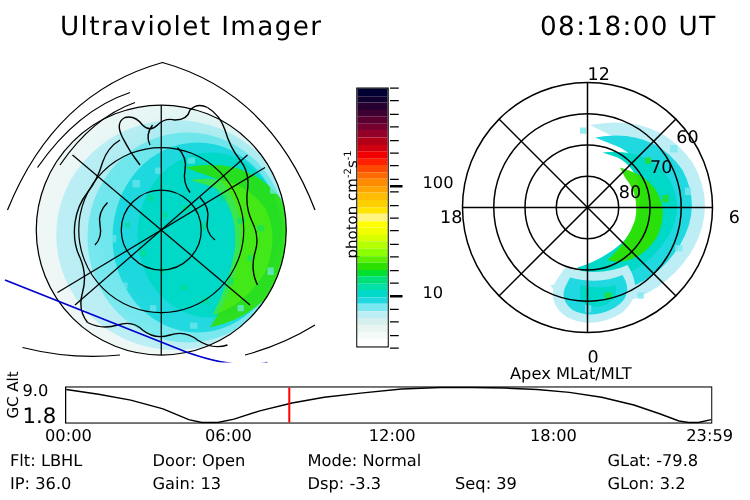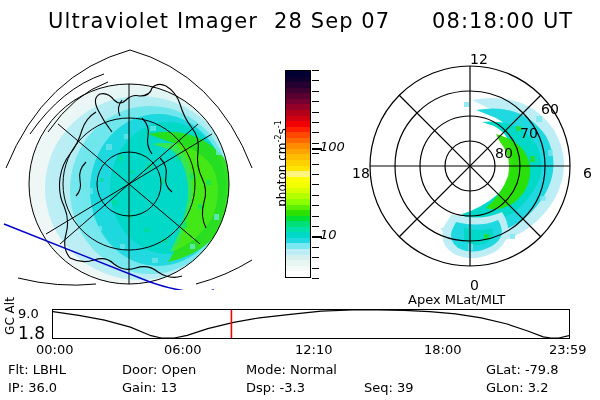--- a/index.html
+++ b/index.html
@@ -26,21 +26,21 @@
     position:absolute;left:-47px;top:96px;width:140px;
     transform:rotate(-90deg);transform-origin:center center;
     font-size:12px;text-align:center;white-space:nowrap;
   }
   #cb-axis-label sup{font-size:8px;}
   #cbar{position:absolute;left:27px;top:10px;width:26px;height:208px;
         border:1px solid #000;box-sizing:border-box;}
   #cbar .band{width:100%;}
   .cb-tick{position:absolute;left:54px;width:7px;height:1px;background:#000;}
   .cb-tick.major{width:10px;height:2px;}
-  .cb-lab{position:absolute;left:62px;font-size:13px;line-height:12px;white-space:nowrap;font-style:italic;}
+  .cb-lab{position:absolute;left:80px;font-size:13px;line-height:12px;white-space:nowrap;}
 
   
   #mlt-panel{left:340px;top:38px;width:260px;height:252px;}
 
   
   #orbit-block{left:0;top:292px;width:600px;height:68px;}
   #lbl-geo-latlon{position:absolute;left:68px;top:0px;font-size:13px;white-space:nowrap;}
   #lbl-apex-mlatmlt{position:absolute;left:408px;top:0px;font-size:13px;white-space:nowrap;}
   #gcalt-axis-label{
     position:absolute;left:-16px;top:17px;width:52px;
@@ -56,21 +56,20 @@
   #status{left:0;top:362px;width:489px;height:38px;font-size:13px;}
   #status .cell{position:absolute;white-space:nowrap;}
   .row0{top:0px;} .row1{top:18px;}
   .c0{left:8px;} .c1{left:122px;} .c2{left:246px;} .c3{left:364px;} .c4{left:486px;}
 </style>
 </head>
 <body>
 
 <div class="abs" id="header">
   <span class="h-item" id="title-text">Ultraviolet Imager</span>
-  <span class="h-item" id="date-text">28 Sep 07</span>
   <span class="h-item" id="time-text">08:18:00 UT</span>
 </div>
 
 <div class="abs" id="geo-panel">
   <svg id="geo-svg" width="258" height="252" viewBox="0 0 258 252">
     <defs>
       <clipPath id="globeClip">
           <circle cx="129" cy="146" r="100"></circle>
         </clipPath>
       <clipPath id="panelClip">
@@ -313,21 +312,21 @@
     <svg id="orbit-svg" width="518" height="30" viewBox="0 0 518 30">
       <rect x="0.5" y="0.5" width="517" height="29" fill="#ffffff" stroke="#000000" stroke-width="1"></rect>
       <polyline id="orbit-curve" fill="none" stroke="#000000" stroke-width="1.2" points="1.0,2.6 26.8,6.4 52.6,11.1 78.4,18.1 99.0,26.7 109.4,29.0 122.3,29.0 135.2,26.3 155.8,19.7 181.6,13.4 207.4,8.8 238.4,5.3 269.3,2.2 300.3,1.0 326.1,1.0 351.9,1.4 377.7,2.6 403.5,4.9 429.3,8.8 455.1,15.0 475.7,22.0 491.2,27.8 498.9,29.0 506.7,29.0 517.0,26.7"></polyline>
       <line id="orbit-marker" y1="1" y2="29" stroke="#ff0000" stroke-width="1.6" x1="179.4328" x2="179.4328"></line>
     </svg>
   </div>
 
   <div id="orbit-xticks">
       <span class="xtick-lab" style="left: 36px;">00:00</span>
       <span class="xtick-lab" style="left: 164px;">06:00</span>
-      <span class="xtick-lab" style="left: 295px;">12:10</span>
+      <span class="xtick-lab" style="left: 295px;">12:00</span>
       <span class="xtick-lab" style="left: 424px;">18:00</span>
       <span class="xtick-lab" style="left: 549px;">23:59</span>
     </div>
 </div>
 
 <div class="abs" id="status">
     <div class="cell row0 c0"><span>Flt: </span><span>LBHL</span></div>
     <div class="cell row0 c1"><span>Door: </span><span>Open</span></div>
     <div class="cell row0 c2"><span>Mode: </span><span>Normal</span></div>
     <div class="cell row0 c4"><span>GLat: </span><span>-79.8</span></div>

